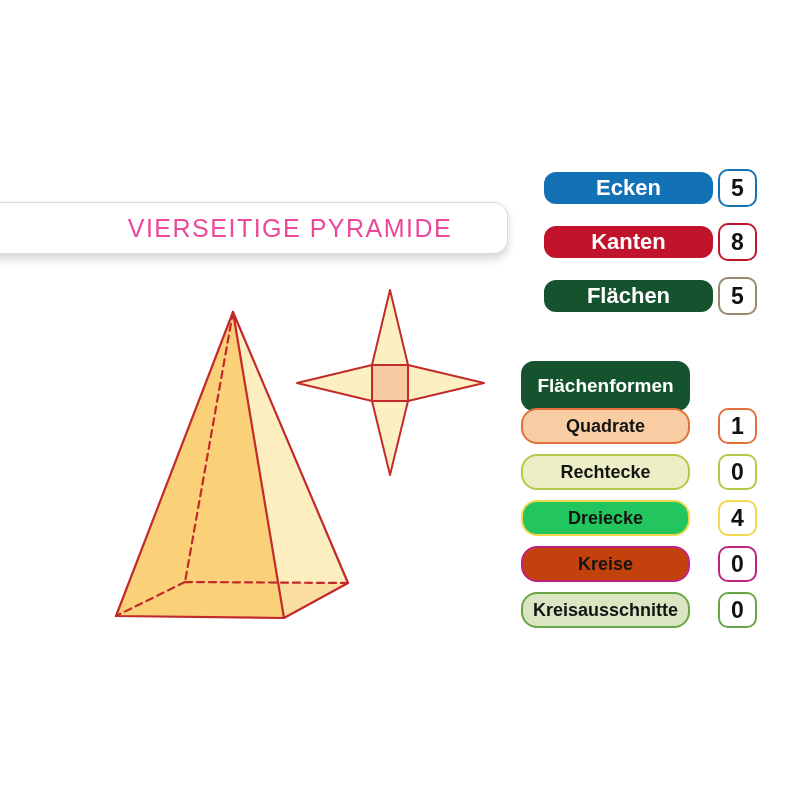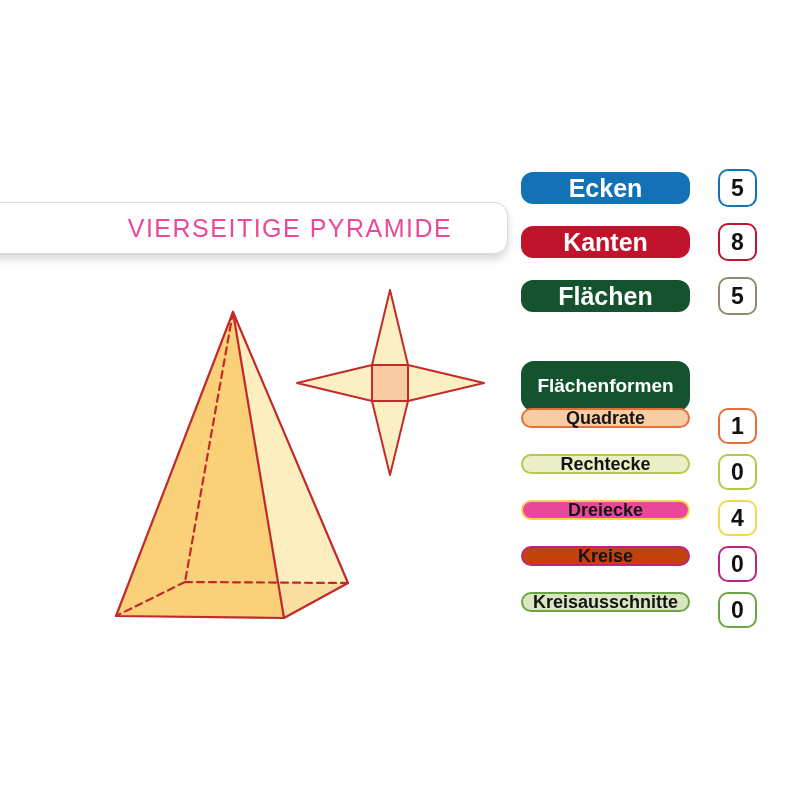--- a/index.html
+++ b/index.html
@@ -21,29 +21,29 @@
   }
   
   .figure-layer{position:absolute;left:0;top:0;width:800px;height:800px;}
   
   .row{position:absolute;left:0;width:800px;height:0;}
   .btn{
     position:absolute;left:521px;width:169px;box-sizing:border-box;
     display:flex;align-items:center;justify-content:center;
     font-weight:bold;white-space:nowrap;cursor:pointer;
   }
-  .btn-top{height:32px;border-radius:12px;color:#ffffff;font-size:25px;border:none;}
+  .btn-top{height:32px;border-radius:12px;color:#ffffff;font-size:22px;border:none;margin-left:23px;}
   .btn-header{height:50px;border-radius:13px;color:#ffffff;font-size:19px;border:none;}
-  .btn-shape{height:20px;border-radius:16px;color:#141414;font-size:18px;border:2px solid;}
+  .btn-shape{height:36px;border-radius:16px;color:#141414;font-size:18px;border:2px solid;}
   .bg-blue{background:#1272B5;}
   .bg-red{background:#C1132B;}
   .bg-taupe{background:#14532d;}
   .shape-quadrate{background:#F8CDA3;border-color:#E3703B;}
   .shape-rechtecke{background:#EBEEC6;border-color:#B8C64A;}
-  .shape-dreiecke{background:#ec4899;border-color:#F3D74E;}
+  .shape-dreiecke{background:#22c55e;border-color:#F3D74E;}
   .shape-kreise{background:#c2410c;border-color:#BF2381;}
   .shape-kreisausschnitte{background:#D9E6C1;border-color:#68A645;}
   
   .count{
     position:absolute;left:718px;width:35px;height:32px;background:#ffffff;
     border:2px solid #000;border-radius:10px;
     display:flex;align-items:center;justify-content:center;
     font-size:23px;font-weight:bold;color:#111111;cursor:text;
   }
   .count-top{height:34px;}

